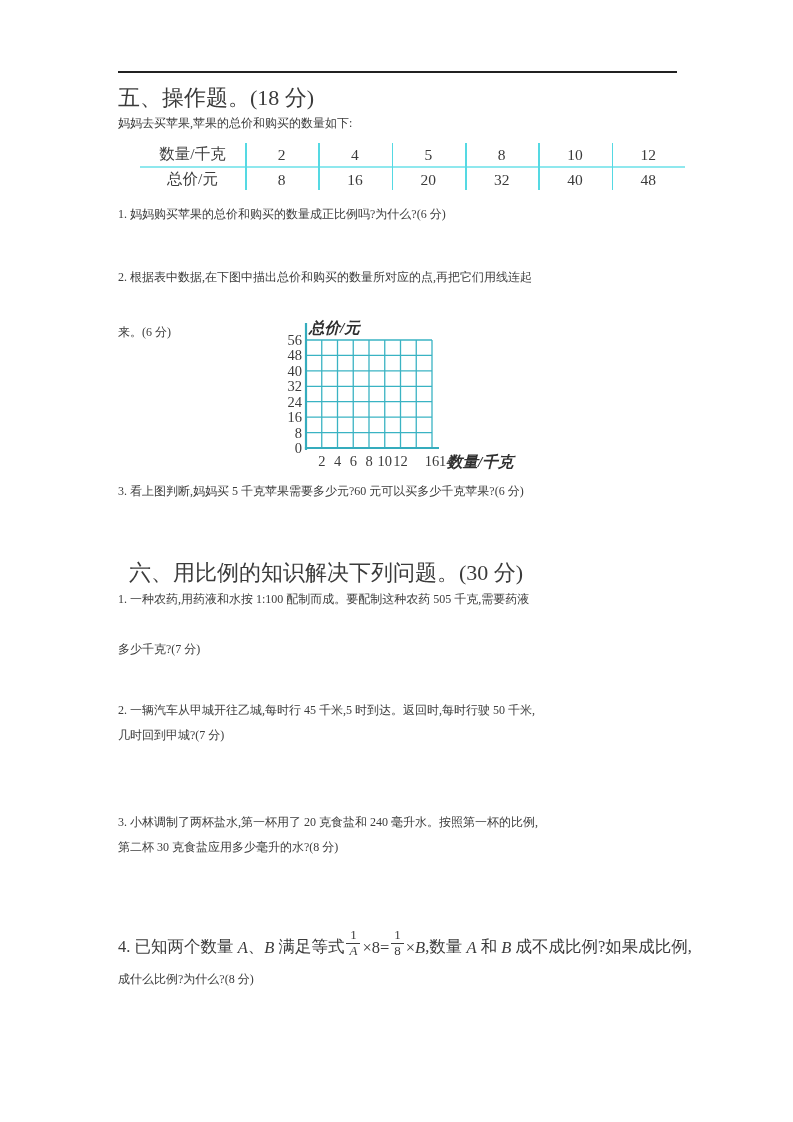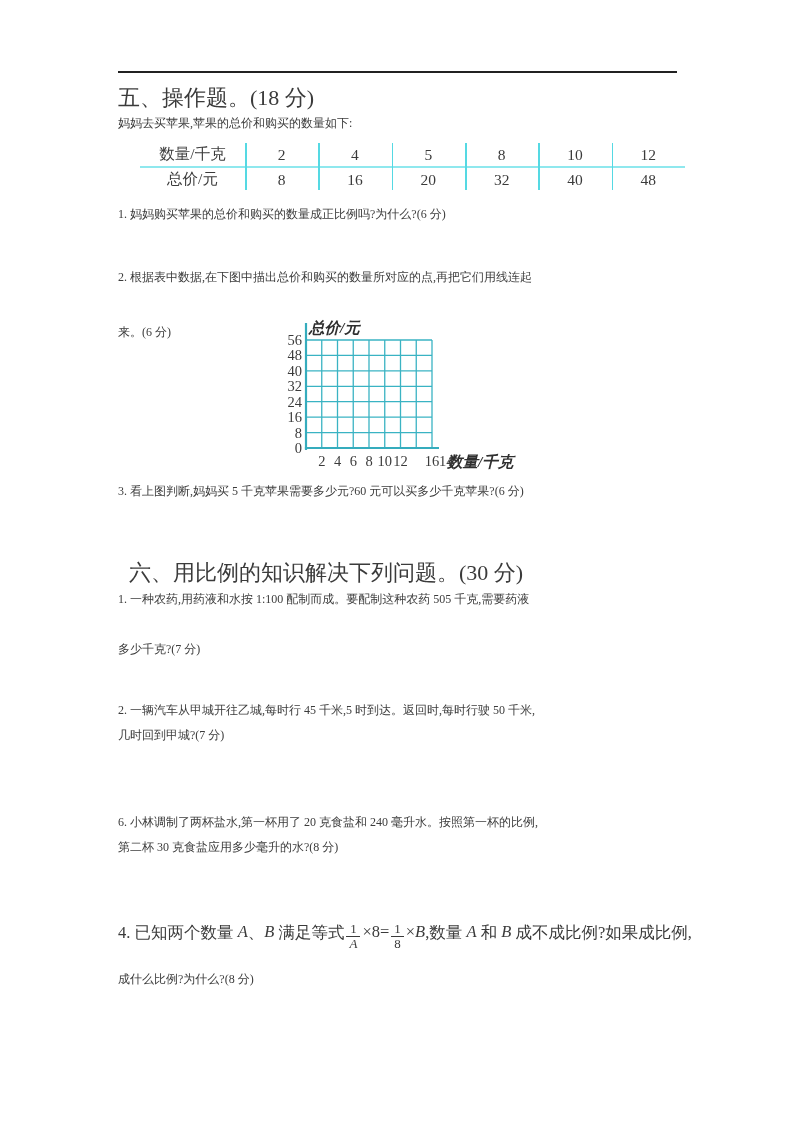--- a/index.html
+++ b/index.html
@@ -16,21 +16,21 @@
   .t-cell {text-align:center; flex:1;}
   .t-head {flex:0 0 105px;}
   .t-hline {position:absolute; top:24px; left:0; width:100%; height:1.6px; background:#8fe8ee;}
   .t-vline {position:absolute; top:1px; height:47px; width:1.6px; background:#55d9e3;}
   
   .chart-svg {position:absolute; left:278px; top:316px;}
   .ytick {position:absolute; left:268px; width:34px; text-align:right; font-size:14.5px; line-height:16px;}
   .xtick {position:absolute; top:453px; width:22px; text-align:center; font-size:14.5px; line-height:16px;}
   .axis-label {position:absolute; font-size:15.5px; font-weight:bold; font-style:italic; white-space:nowrap; color:#2f2f2f;}
   
-  .q4line {position:absolute; left:118px; top:922px; height:36px; display:flex; align-items:flex-start; white-space:pre; font-size:16.5px;}
+  .q4line {position:absolute; left:118px; top:922px; height:36px; display:flex; align-items:flex-end; white-space:pre; font-size:16.5px;}
   .var {font-style:italic;}
   .frac {display:inline-flex; flex-direction:column; align-items:center; line-height:1.1; font-size:13px; margin:0 2px; vertical-align:middle;}
   .frac .den {border-top:1.2px solid #3b3b3b; padding:0 3px;}
   .frac .num {padding:0 3px;}
 </style>
 </head>
 <body>
 
 <div id="page">
 
@@ -115,21 +115,21 @@
   <span class="xtick" style="left:405.25px;margin-left:30px;">14</span>
   <span class="xtick" style="left:421px;">16</span>
 
   <div class="line" style="top:480px;">3. 看上图判断,妈妈买 5 千克苹果需要多少元?60 元可以买多少千克苹果?(6 分)</div>
 
   <div class="line heading" style="top:562px;margin-left:11px;">六、用比例的知识解决下列问题。(30 分)</div>
   <div class="line" style="top:588px;">1. 一种农药,用药液和水按 1:100 配制而成。要配制这种农药 505 千克,需要药液</div>
   <div class="line" style="top:638px;text-align:center;">多少千克?(7 分)</div>
   <div class="line" style="top:699px;">2. 一辆汽车从甲城开往乙城,每时行 45 千米,5 时到达。返回时,每时行驶 50 千米,</div>
   <div class="line" style="top:724px;">几时回到甲城?(7 分)</div>
-  <div class="line" style="top:811px;">6. 小林调制了两杯盐水,第一杯用了 20 克食盐和 240 毫升水。按照第一杯的比例,</div>
+  <div class="line" style="top:811px;">3. 小林调制了两杯盐水,第一杯用了 20 克食盐和 240 毫升水。按照第一杯的比例,</div>
   <div class="line" style="top:836px;">第二杯 30 克食盐应用多少毫升的水?(8 分)</div>
 
   <div class="q4line">
     <span>4. 已知两个数量 </span><span class="var">A</span><span>、</span><span class="var">B</span><span> 满足等式</span><span class="frac"><span class="num">1</span><span class="den var">A</span></span><span>×8=</span><span class="frac"><span class="num">1</span><span class="den">8</span></span><span>×</span><span class="var">B</span><span>,数量 </span><span class="var">A</span><span> 和 </span><span class="var">B</span><span> 成不成比例?如果成比例,</span>
   </div>
   <div class="line" style="top:968px;">成什么比例?为什么?(8 分)</div>
 
 </div>
 
 </body></html>

